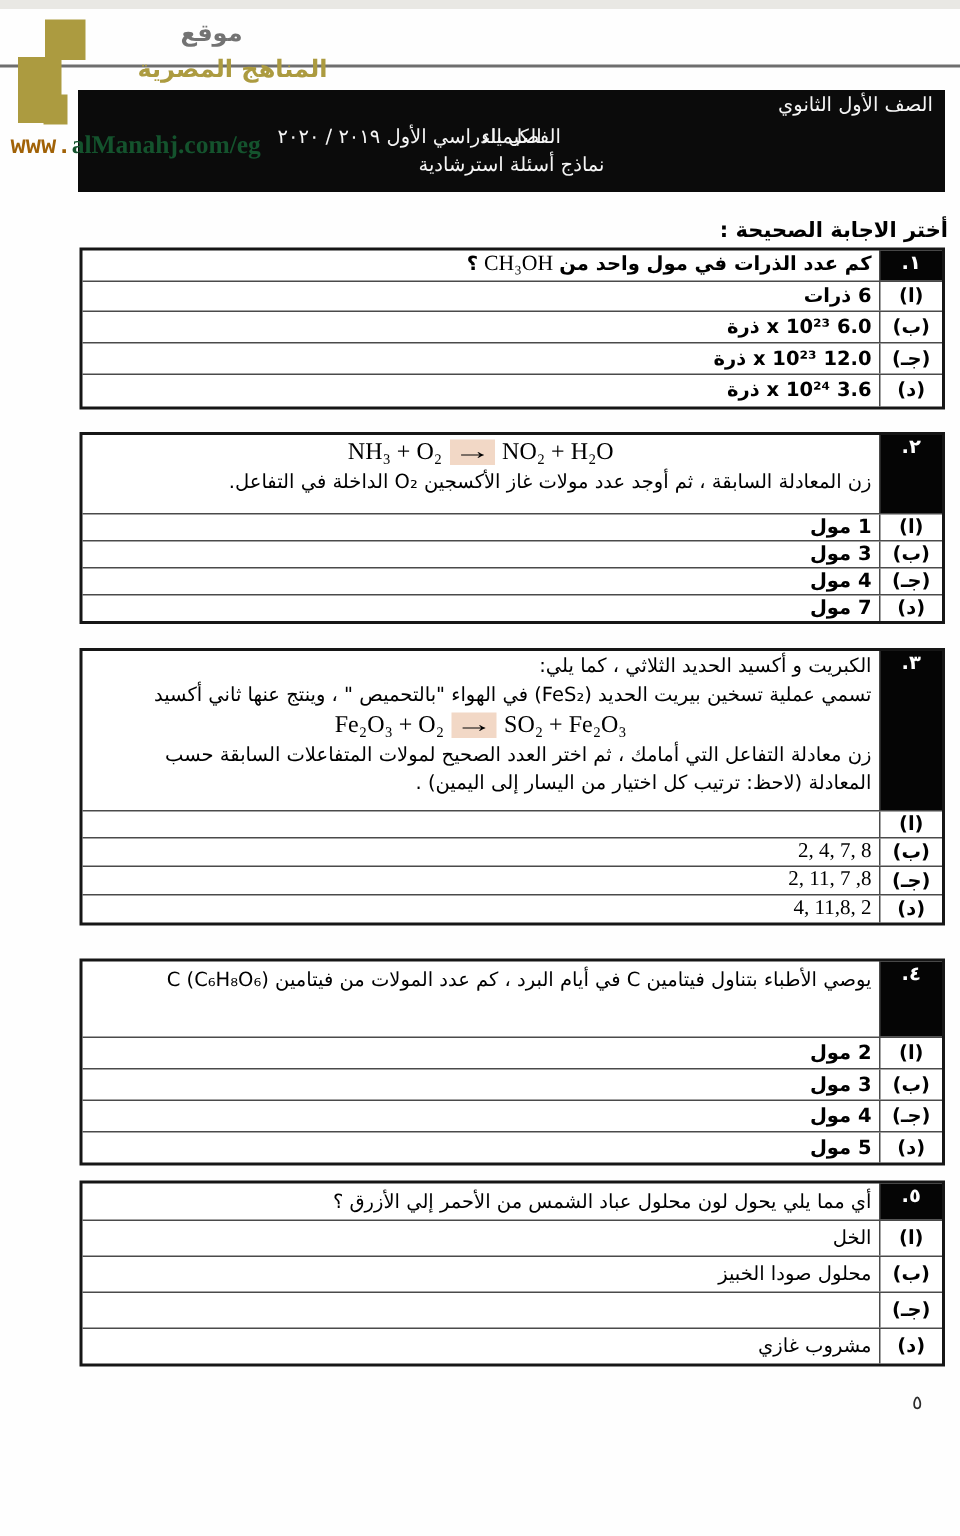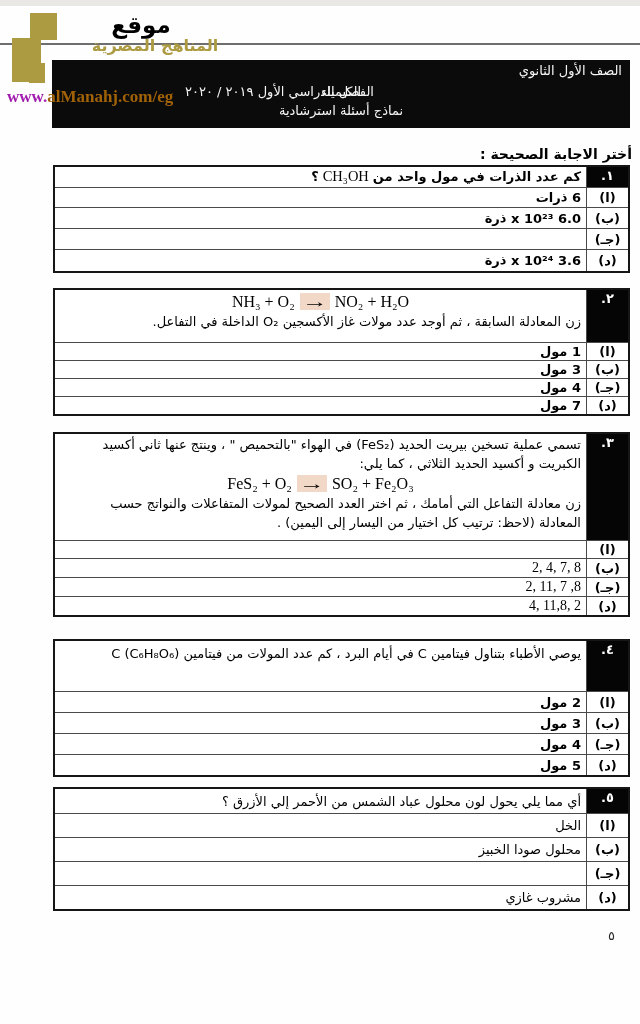--- a/index.html
+++ b/index.html
@@ -9,27 +9,27 @@
   
   .top-strip { position:absolute; left:0; top:0; width:640px; height:6px; background:#e9e8e4; }
   .rule-line { position:absolute; left:0; top:43px; width:640px; height:2px; background:#6e6e6e; z-index:0; }
 
   
   .logo-block { position:absolute; background:#ac9b40; z-index:1; }
   .lb1 { left:30px; top:13px; width:27px; height:27px; }
   .lb2 { left:12px; top:38px; width:29px; height:44px; }
   .lb3 { left:29px; top:63px; width:16px; height:20px; }
   .site-word { position:absolute; left:96px; top:12px; width:90px; text-align:center;
-               font-weight:bold; font-size:23px; color:#000000; z-index:1; }
+               font-weight:bold; font-size:16px; color:#737373; z-index:1; }
   .site-name { position:absolute; left:76px; top:36px; width:158px; text-align:center;
                font-weight:bold; font-size:16px; color:#ac9b40; z-index:1; white-space:nowrap; }
   .site-url { position:absolute; left:7px; top:87px; z-index:3; white-space:nowrap;
               font-family:"Liberation Serif","DejaVu Serif",serif; font-weight:bold; font-size:17px; }
-  .url-red { color:#a21caf; }
-  .url-gold { color:#a16207; }
+  .url-red { color:#a16207;font-family:Liberation Mono, monospace; }
+  .url-gold { color:#14532d; }
 
   
   .hdr-box { position:absolute; left:52px; top:60px; width:578px; height:68px;
              background:#0b0b0b; z-index:2; color:#f5f5f5; font-size:13px; direction:rtl; }
   .hdr-grade { position:absolute; right:8px; top:3px; }
   .hdr-sem { position:absolute; left:133px; top:3px;margin-top:21px; }
   .hdr-subject { position:absolute; left:0; right:0; top:24px; text-align:center; }
   .hdr-doctype { position:absolute; left:0; right:0; top:43px; text-align:center; }
 
   .instruction { position:absolute; right:8px; top:146px; font-weight:bold; font-size:14px; direction:rtl; }
@@ -91,20 +91,21 @@
     <div class="qrow" style="min-height:20px">
       <div class="ncell letter">(ا)</div>
       <div class="qcell oc opt-bold">6 ذرات</div>
     </div>
     <div class="qrow" style="min-height:21px">
       <div class="ncell letter">(ب)</div>
       <div class="qcell oc opt-bold">6.0 x 10²³ ذرة</div>
     </div>
     <div class="qrow" style="min-height:21px">
       <div class="ncell letter">(جـ)</div>
+      <div class="qcell oc opt-bold">12.0 x 10²³ ذرة</div>
     </div>
     <div class="qrow" style="min-height:22px">
       <div class="ncell letter">(د)</div>
       <div class="qcell oc opt-bold">3.6 x 10²⁴ ذرة</div>
     </div>
   </div>
 
   <div class="qtable" style="top:288px">
     <div class="qrow" style="min-height:52px">
       <div class="ncell num">٢.</div>
@@ -128,24 +129,24 @@
     <div class="qrow" style="min-height:17px">
       <div class="ncell letter">(د)</div>
       <div class="qcell oc opt-bold">7 مول</div>
     </div>
   </div>
 
   <div class="qtable" style="top:432px">
     <div class="qrow" style="min-height:106px">
       <div class="ncell num">٣.</div>
       <div class="qcell">
+        <div class="body-line">الكبريت و أكسيد الحديد الثلاثي ، كما يلي:</div>
         <div class="body-line">تسمي عملية تسخين بيريت الحديد (FeS₂) في الهواء "بالتحميص " ، وينتج عنها ثاني أكسيد</div>
-        <div class="body-line">الكبريت و أكسيد الحديد الثلاثي ، كما يلي:</div>
-        <div class="eq"><span>FeS₂ + O₂</span><span class="arrow-hl"><span class="arrow">→</span></span><span>SO₂ + Fe₂O₃</span></div>
-        <div class="body-line">زن معادلة التفاعل التي أمامك ، ثم اختر العدد الصحيح لمولات المتفاعلات والنواتج حسب</div>
+        <div class="eq"><span>Fe₂O₃ + O₂</span><span class="arrow-hl"><span class="arrow">→</span></span><span>SO₂ + Fe₂O₃</span></div>
+        <div class="body-line">زن معادلة التفاعل التي أمامك ، ثم اختر العدد الصحيح لمولات المتفاعلات السابقة حسب</div>
         <div class="body-line">المعادلة (لاحظ: ترتيب كل اختيار من اليسار إلى اليمين) .</div>
       </div>
     </div>
     <div class="qrow" style="min-height:18px">
       <div class="ncell letter">(ا)</div>
     </div>
     <div class="qrow" style="min-height:18px">
       <div class="ncell letter">(ب)</div>
       <div class="qcell oc opt-serif" dir="ltr" style="justify-content:flex-end">2, 4, 7, 8</div>
     </div>

